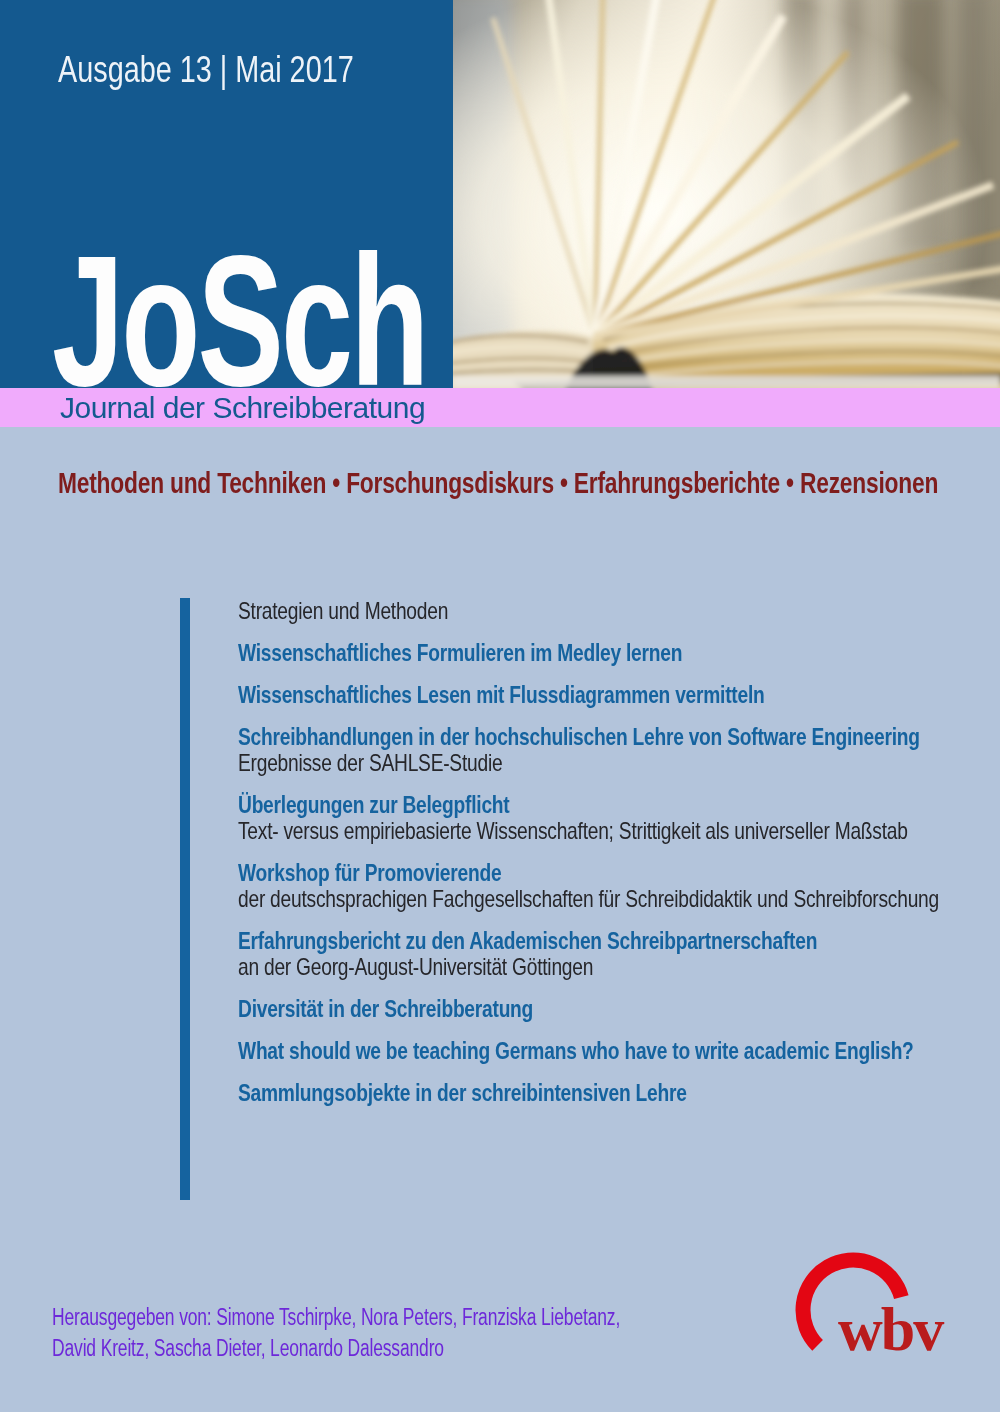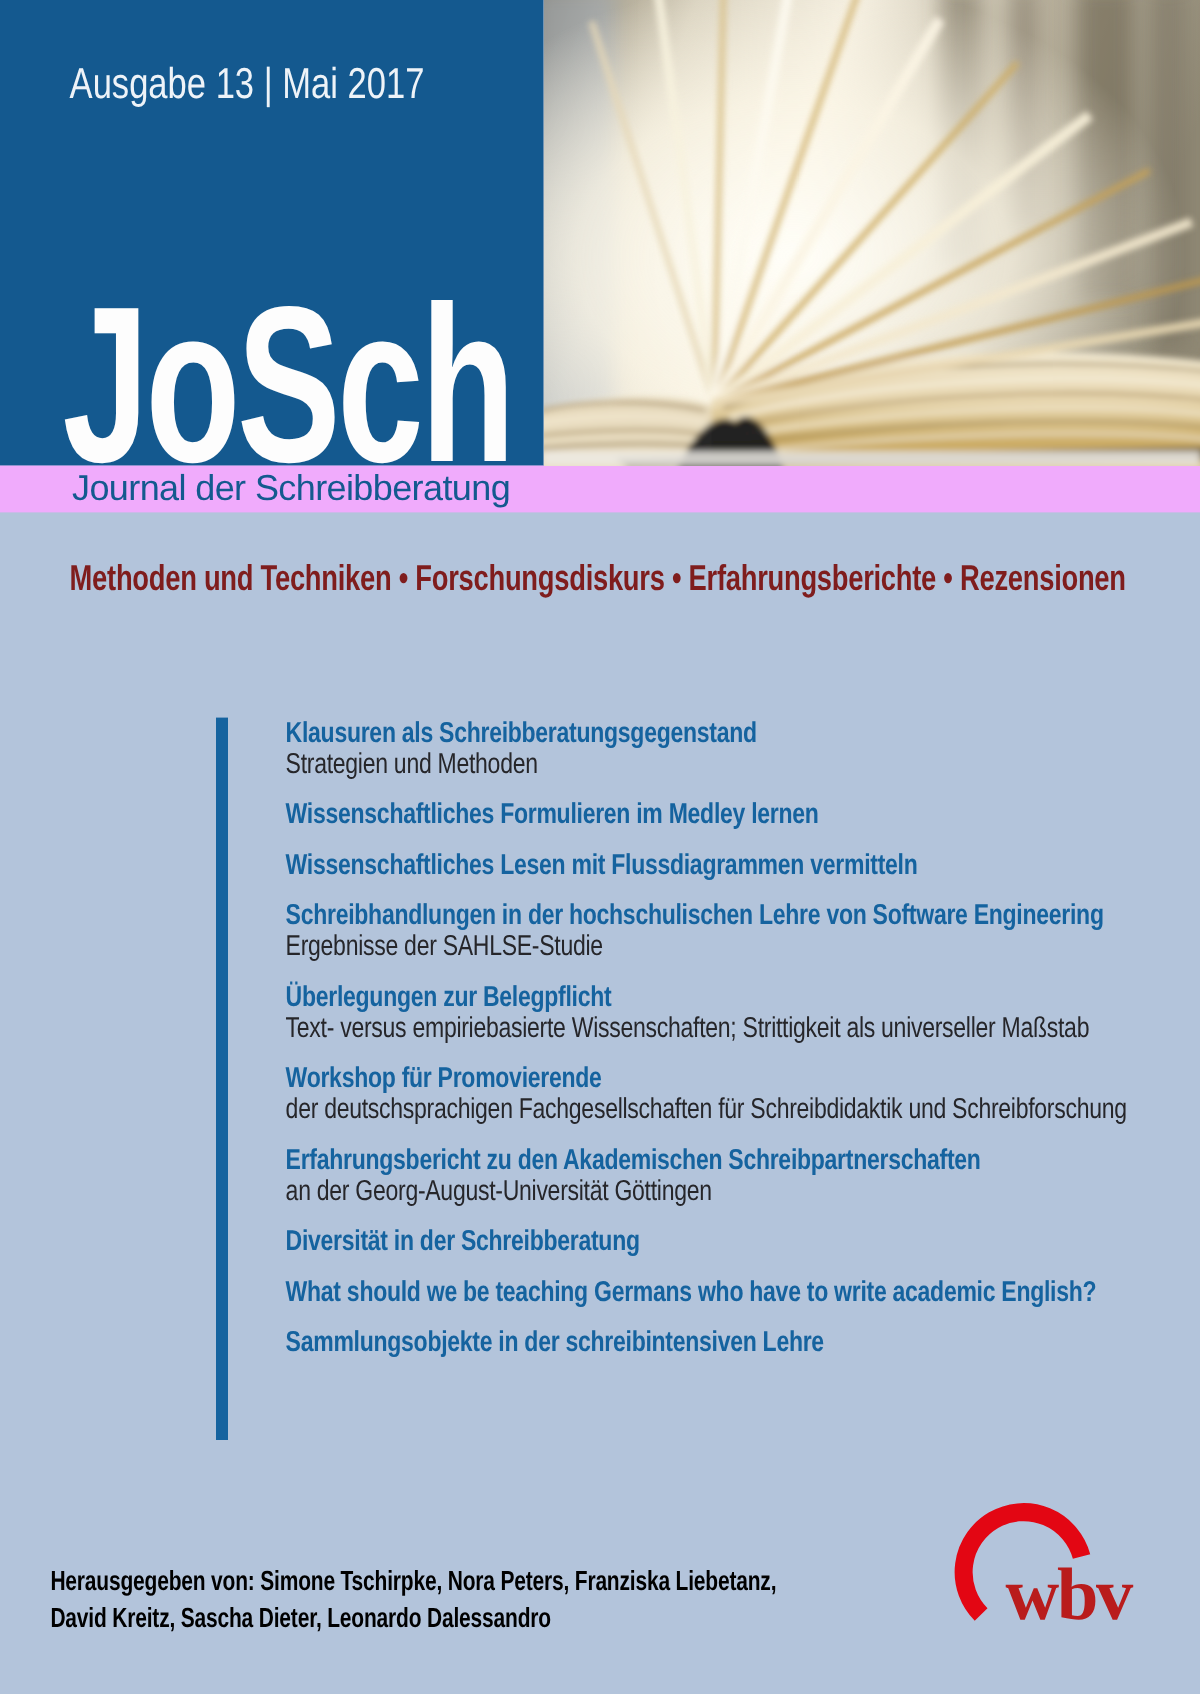--- a/index.html
+++ b/index.html
@@ -37,21 +37,21 @@
   .fitb{display:inline-block;transform:scaleX(.76);transform-origin:0 50%;letter-spacing:-.3px;}
   
   .toc-rule{position:absolute;left:180px;top:598px;width:10px;height:602px;background:#15639f;}
   .toc{position:absolute;left:238px;top:598px;width:740px;}
   .toc-item{margin:0 0 16px 0;}
   .toc-title{color:#15639f;font-weight:bold;font-size:24px;line-height:26px;white-space:nowrap;}
   .toc-sub{color:#26262a;font-size:24px;line-height:26px;white-space:nowrap;}
   .fit{display:inline-block;transform:scaleX(.8);transform-origin:0 50%;letter-spacing:-.3px;}
   
   .publisher{
-    position:absolute;left:42px;top:1302px;color:#000000;font-weight:bold;
+    position:absolute;left:52px;top:1302px;color:#6d28d9;font-weight:normal;
     font-size:23px;line-height:31px;white-space:nowrap;
   }
   .fitp{display:inline-block;transform:scaleX(.76);transform-origin:0 50%;letter-spacing:-.2px;}
   .wbv{position:absolute;left:788px;top:1245px;width:180px;height:140px;}
   .wbv-arc{position:absolute;left:0;top:0;}
   .wbv-text{
     position:absolute;left:50px;top:49px;width:130px;height:70px;line-height:70px;
     font-family:"Liberation Serif",serif;font-weight:bold;font-size:62px;
     color:#b91c1c;letter-spacing:-2px;
   }
@@ -147,21 +147,20 @@
     <div class="journal-subtitle">Journal der Schreibberatung</div>
   </div>
 
   <div class="banner">
     <span class="fitb">Methoden und Techniken • Forschungsdiskurs • Erfahrungsberichte • Rezensionen</span>
   </div>
 
   <div class="toc-rule"></div>
   <div class="toc" id="toc">
     <div class="toc-item">
-      <div class="toc-title"><span class="fit">Klausuren als Schreibberatungsgegenstand</span></div>
       <div class="toc-sub"><span class="fit">Strategien und Methoden</span></div>
     </div>
 
     <div class="toc-item">
       <div class="toc-title"><span class="fit">Wissenschaftliches Formulieren im Medley lernen</span></div>
 
     </div>
 
     <div class="toc-item">
       <div class="toc-title"><span class="fit">Wissenschaftliches Lesen mit Flussdiagrammen vermitteln</span></div>

